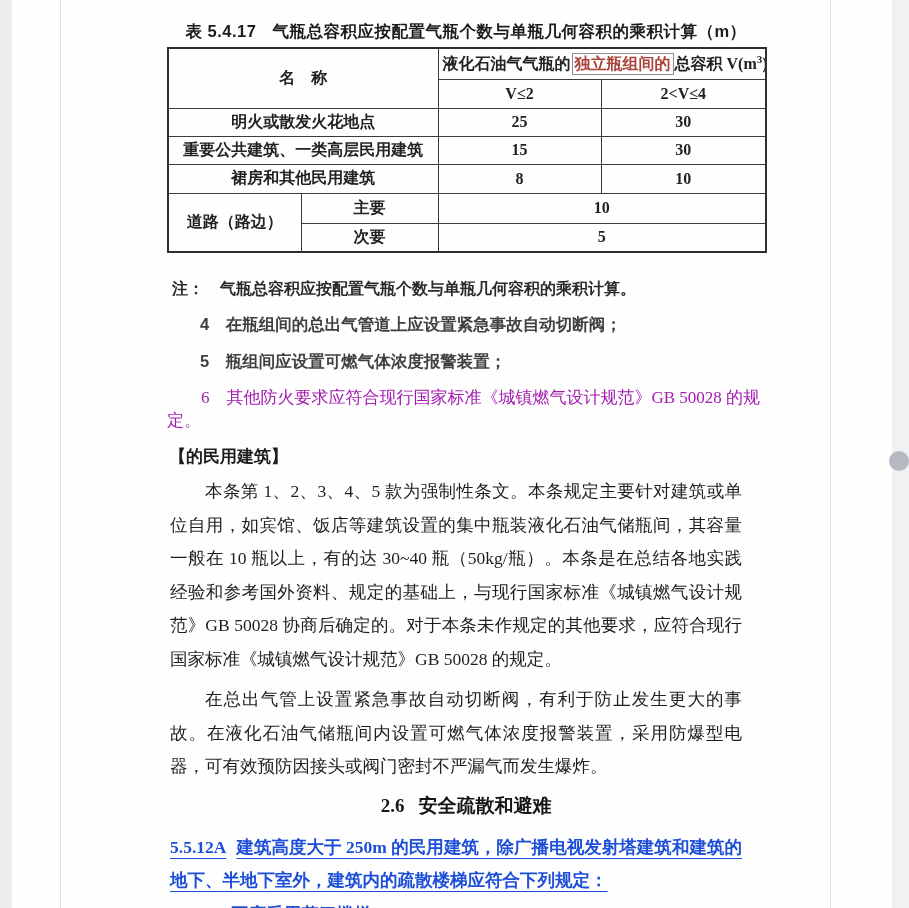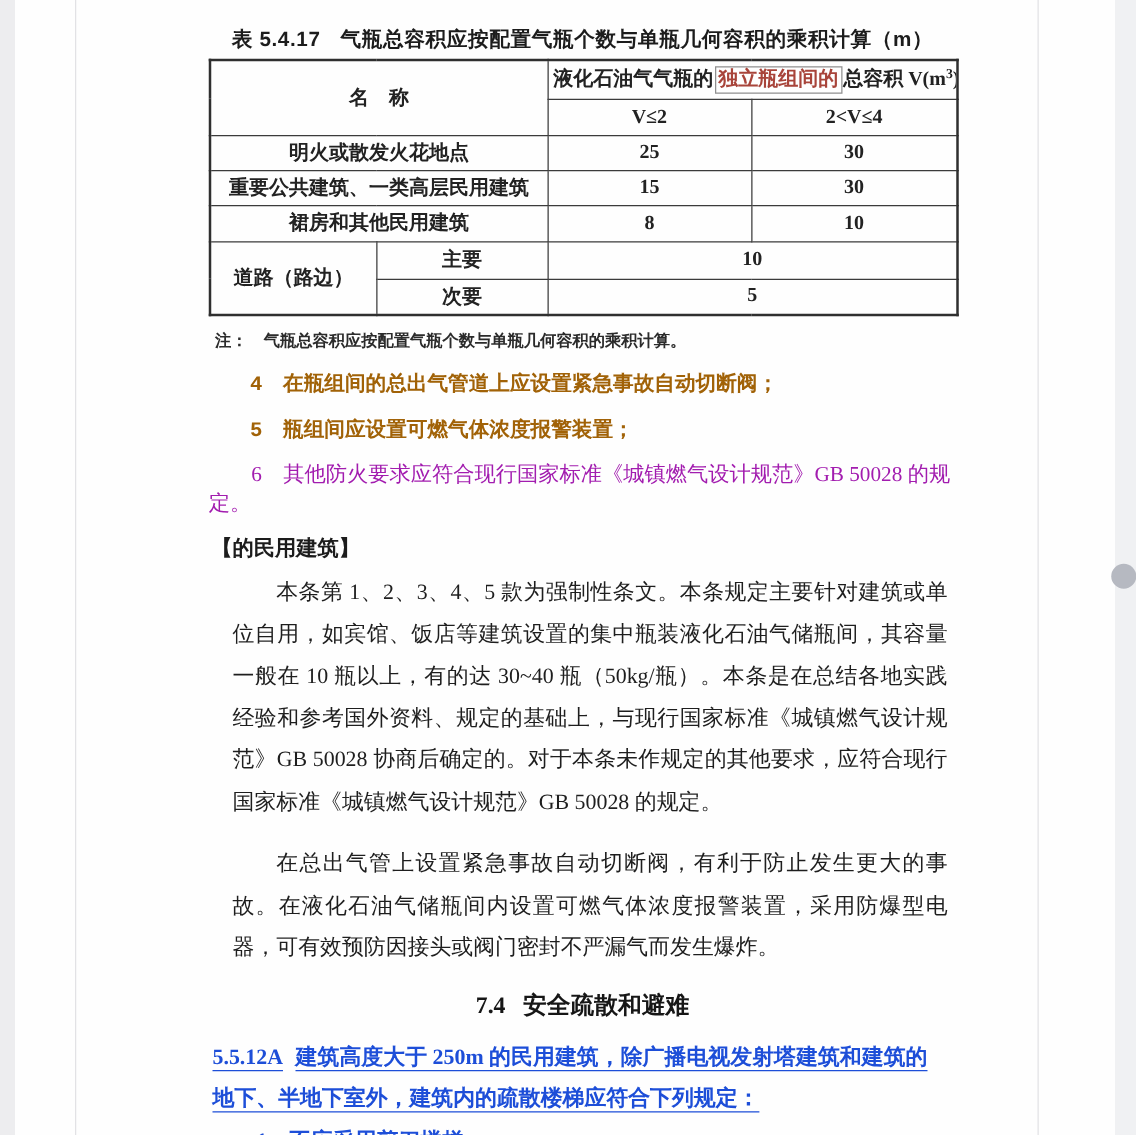--- a/index.html
+++ b/index.html
@@ -37,37 +37,37 @@
   td.cell-left{text-align:left;padding-left:12px;}
   tr.r1{height:31px;} tr.r2{height:29px;} tr.r3{height:28px;}
   tr.r4{height:28px;} tr.r5{height:29px;} tr.r6{height:30px;} tr.r7{height:29px;}
   .hl-box{
     color:#a8443a;border:1px solid #8f8f8f;padding:0 2px;margin:0 1px;
     display:inline-block;line-height:20px;
   }
   sup{font-size:11px;}
 
   .note{
-    margin-top:11px;padding-left:5px;
+    margin-top:26px;padding-left:5px;
     font-family:"Liberation Sans", sans-serif;font-weight:bold;
-    font-size:13px;color:#2b2b2b;
+    font-size:16px;color:#2b2b2b;
   }
   .blk-item{
     margin:0;margin-top:14px;text-indent:2em;
-    font-family:Liberation Mono, monospace;font-weight:bold;
-    font-size:16.5px;color:#a16207;
+    font-family:Liberation Sans, sans-serif;font-weight:bold;
+    font-size:16.5px;color:#404040;
   }
   .blk-item.serif{font-family:"Liberation Serif", serif;font-weight:normal;font-size:17px;color:#a21caf;}
   .explain-black{
     margin-top:13px;padding-left:2px;
     font-family:"Liberation Sans", sans-serif;font-weight:bold;
     font-size:17px;color:#1c1c1c;
   }
   .body-para{
-    margin:16px;margin-top:7px;width:572px;padding-left:3px;
+    margin:0;margin-top:7px;width:572px;padding-left:3px;
     font-size:17.5px;line-height:33.5px;text-align:justify;text-indent:2em;color:#1e1e1e;
   }
   .sec-heading{
     margin-top:9px;text-align:center;
     font-family:"Liberation Sans", sans-serif;font-weight:bold;
     font-size:19px;color:#161616;
   }
   .sec-num{font-family:"Liberation Serif", serif;margin-right:14px;}
   .red-para{
     margin:0;margin-top:12px;width:572px;padding-left:3px;
@@ -141,20 +141,20 @@
   <p class="blk-item">4　在瓶组间的总出气管道上应设置紧急事故自动切断阀；</p>
   <p class="blk-item" style="margin-top:15px;">5　瓶组间应设置可燃气体浓度报警装置；</p>
   <p class="blk-item serif" style="margin-top:13px;">6　其他防火要求应符合现行国家标准《城镇燃气设计规范》GB 50028 的规定。</p>
 
   <div class="explain-black">【的民用建筑】</div>
 
   <p class="body-para">本条第 1、2、3、4、5 款为强制性条文。本条规定主要针对建筑或单位自用，如宾馆、饭店等建筑设置的集中瓶装液化石油气储瓶间，其容量一般在 10 瓶以上，有的达 30~40 瓶（50kg/瓶）。本条是在总结各地实践经验和参考国外资料、规定的基础上，与现行国家标准《城镇燃气设计规范》GB 50028 协商后确定的。对于本条未作规定的其他要求，应符合现行国家标准《城镇燃气设计规范》GB 50028 的规定。</p>
   <p class="body-para">在总出气管上设置紧急事故自动切断阀，有利于防止发生更大的事故。在液化石油气储瓶间内设置可燃气体浓度报警装置，采用防爆型电器，可有效预防因接头或阀门密封不严漏气而发生爆炸。</p>
 
   <div class="sec-heading">
-    <span class="sec-num">7.4</span><span>安全疏散和避难</span>
+    <span class="sec-num">2.6</span><span>安全疏散和避难</span>
   </div>
 
   <p class="red-para"><span class="clause-num">5.5.12A</span><span>建筑高度大于 250m 的民用建筑，除广播电视发射塔建筑和建筑的地下、半地下室外，建筑内的疏散楼梯应符合下列规定：</span></p>
 
   <p class="red-para indent">1　不应采用剪刀楼梯；</p>
 
 </div>
 
 </body></html>

